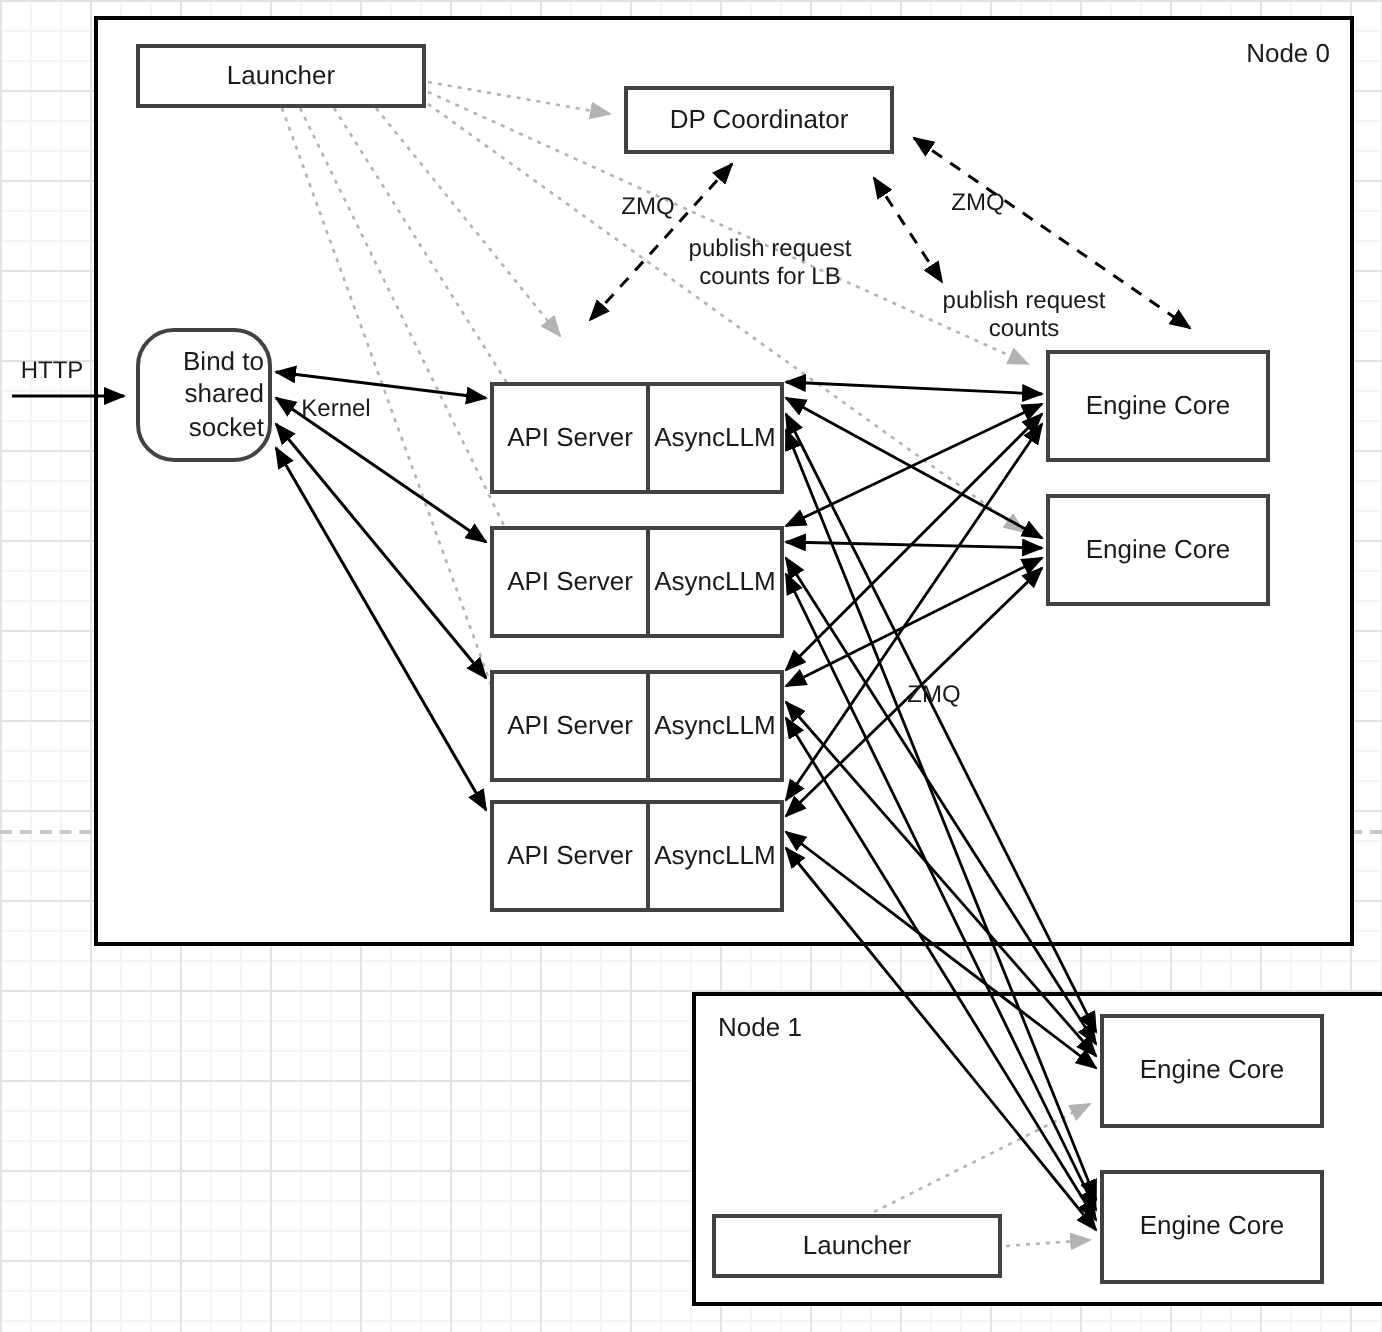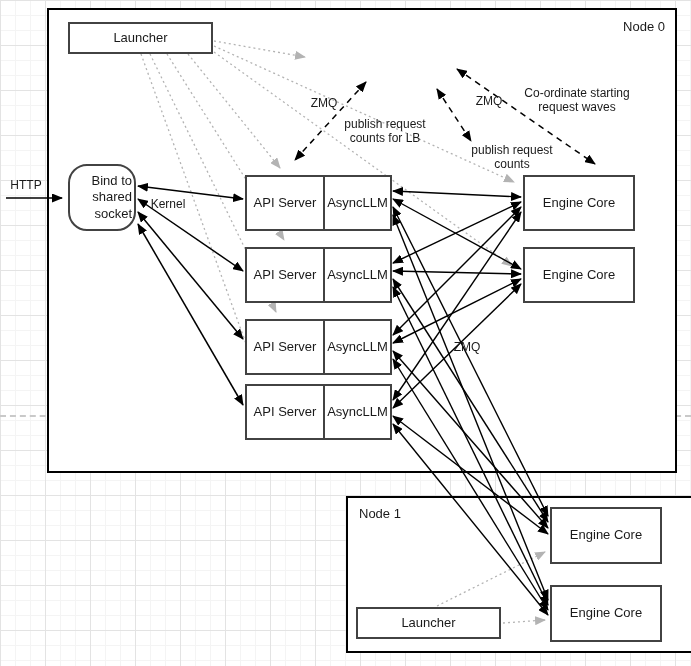--- a/index.html
+++ b/index.html
@@ -21,21 +21,21 @@
   .node-rect {
     position:absolute; background:#ffffff; border:2px solid #000000; z-index:2;padding-left:31px;
   }
   .node-label { position:absolute; font-size:13px; color:#1a1a1a; white-space:nowrap; }
   svg.wires { position:absolute; left:0; top:0; z-index:5; pointer-events:none; }
   .box {
     position:absolute; background:#ffffff; border:2px solid #424242; z-index:10;
     display:flex; align-items:center; justify-content:center;
     font-size:13px; color:#1a1a1a; text-align:right; line-height:1.25;
   }
-  .split { display:flex; align-items:stretch; padding:0; }
+  .split { display:flex; align-items:stretch; padding:0;margin-top:16px; }
   .split .cell { display:flex; align-items:center; justify-content:center; height:100%; }
   .split .cell.left { width:78px; border-right:2px solid #424242; }
   .split .cell.right { flex:1;border-radius:12px; }
   .edge-label {
     position:absolute; z-index:15; font-size:12px; color:#1a1a1a;
     text-align:center; line-height:1.17;
   }
 </style>
 </head>
 <body>
@@ -107,20 +107,21 @@
 
     <g stroke="#000000" stroke-width="1.5" stroke-dasharray="6 5" fill="none">
       <line x1="366" y1="82" x2="295" y2="160" marker-start="url(#abS)" marker-end="url(#abE)"></line>
       <line x1="437" y1="89" x2="471" y2="141" marker-start="url(#abS)" marker-end="url(#abE)"></line>
       <line x1="457" y1="69" x2="595" y2="164" marker-start="url(#abS)" marker-end="url(#abE)"></line>
     </g>
   </svg>
 
   <div class="box" style="left:68px; top:22px; width:145px; height:32px;">Launcher</div>
 
+  <div class="box" style="left:312px; top:43px; width:135px; height:34px;">DP Coordinator</div>
 
   <div class="box" style="left:68px; top:164px; width:68px; height:67px; padding:2px;border-radius:19px;">Bind to shared socket</div>
 
   <div class="box split" style="left:245px; top:175px; width:147px; height:56px;">
     <div class="cell left">API Server</div>
     <div class="cell right">AsyncLLM</div>
   </div>
   <div class="box split" style="left:245px; top:247px; width:147px; height:56px;">
     <div class="cell left">API Server</div>
     <div class="cell right">AsyncLLM</div>
@@ -141,15 +142,14 @@
   <div class="box" style="left:550px; top:585px; width:112px; height:57px;">Engine Core</div>
   <div class="box" style="left:356px; top:607px; width:145px; height:32px;">Launcher</div>
 
   <div class="edge-label" style="left:8px;   top:178px; width:36px;">HTTP</div>
   <div class="edge-label" style="left:146px; top:197px; width:44px;">Kernel</div>
   <div class="edge-label" style="left:306px; top:96px;  width:36px;">ZMQ</div>
   <div class="edge-label" style="left:471px; top:94px;  width:36px;">ZMQ</div>
   <div class="edge-label" style="left:449px; top:340px; width:36px;">ZMQ</div>
   <div class="edge-label" style="left:335px; top:117px; width:100px;">publish request counts for LB</div>
   <div class="edge-label" style="left:462px; top:143px; width:100px;">publish request counts</div>
-  <div class="edge-label" style="left:512px; top:86px;  width:130px;">Co-ordinate starting request waves</div>
 
 </div>
 
 </body></html>

